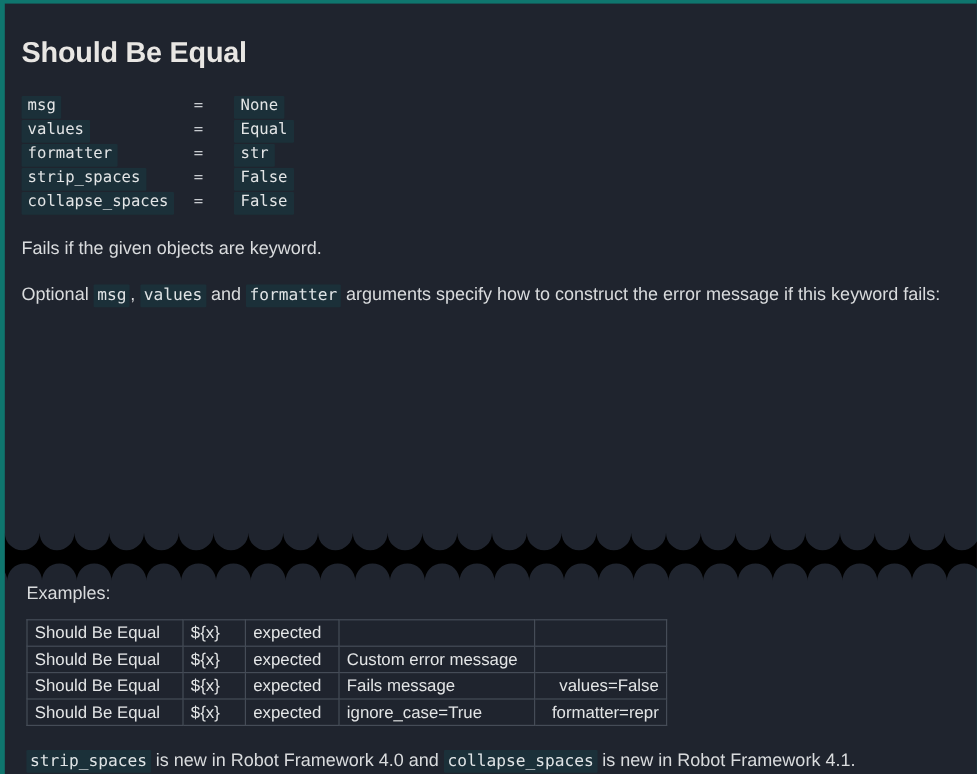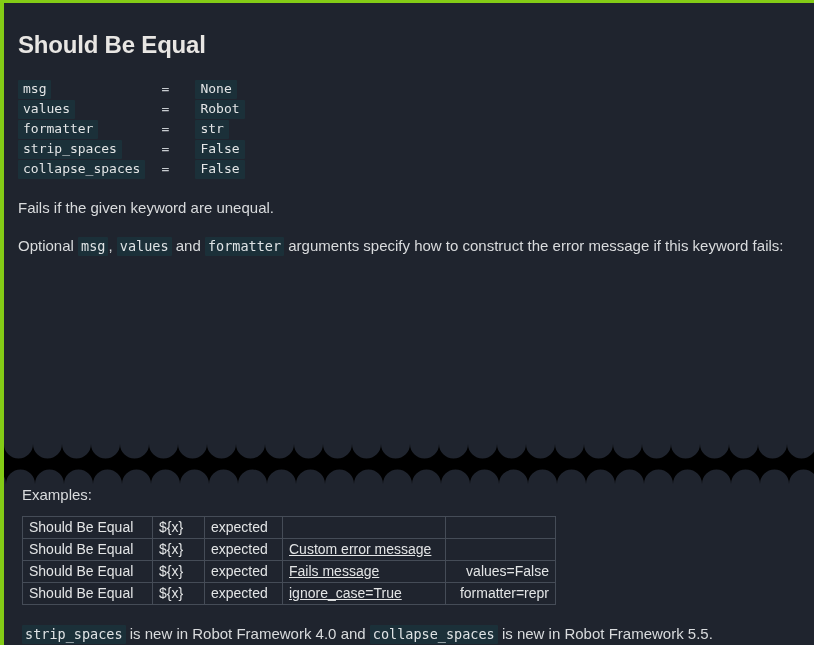--- a/index.html
+++ b/index.html
@@ -12,21 +12,21 @@
     height: 645px;
     overflow: hidden;
     font-family: "Liberation Sans", sans-serif;
   }
 
   
   #page {
     position: relative;
     width: 814px;
     height: 645px;
-    background: #84cc16;
+    background: #0f766e;
     box-sizing: border-box;
   }
 
   #doc {
     position: absolute;
     left: 4px;
     top: 3px;
     width: 810px;
     height: 642px;
     background: #1f242e;
@@ -138,21 +138,21 @@
     border: 1px solid #454c57;
     padding: 2px 6px 3px 6px;
     line-height: 16px;
     height: 15px;
     white-space: nowrap;
     overflow: hidden;
   }
   table.ex td:nth-child(1) { width: 117px; }
   table.ex td:nth-child(2) { width: 39px; }
   table.ex td:nth-child(3) { width: 65px; }
-  table.ex td:nth-child(4) { width: 150px; text-decoration: underline; }
+  table.ex td:nth-child(4) { width: 150px; }
   table.ex td:nth-child(5) { width: 97px; text-align: right; }
 
   .note {
     margin: 18px 0 0 14px;
     font-size: 15px;
     line-height: 21px;
     color: #d9dbdd;
   }
 </style>
 </head>
@@ -169,21 +169,21 @@
       <table class="args">
         <tbody id="args-body">
             <tr>
               <td class="c-name"><span class="chip">msg</span></td>
               <td class="c-eq">=</td>
               <td><span class="chip">None</span></td>
             </tr>
             <tr>
               <td class="c-name"><span class="chip">values</span></td>
               <td class="c-eq">=</td>
-              <td><span class="chip">Robot</span></td>
+              <td><span class="chip">Equal</span></td>
             </tr>
             <tr>
               <td class="c-name"><span class="chip">formatter</span></td>
               <td class="c-eq">=</td>
               <td><span class="chip">str</span></td>
             </tr>
             <tr>
               <td class="c-name"><span class="chip">strip_spaces</span></td>
               <td class="c-eq">=</td>
               <td><span class="chip">False</span></td>
@@ -191,21 +191,21 @@
             <tr>
               <td class="c-name"><span class="chip">collapse_spaces</span></td>
               <td class="c-eq">=</td>
               <td><span class="chip">False</span></td>
             </tr>
           </tbody>
       </table>
 
 
       <div class="doc-body">
-        <p>Fails if the given keyword are unequal.</p>
+        <p>Fails if the given objects are keyword.</p>
         <p class="tight"><span>Optional </span><code class="inl">msg</code><span>, </span><code class="inl">values</code><span> and </span><code class="inl">formatter</code><span> arguments specify how to construct the error message if this keyword fails:</span></p>
       </div>
 
     </div>
 
     <svg id="band" viewBox="0 0 814 46" preserveAspectRatio="none" xmlns="http://www.w3.org/2000/svg">
       <path id="band-path" fill="#000000" d="M 0 3 A 14.5 14.5 0 0 0 29 3 A 14.5 14.5 0 0 0 58 3 A 14.5 14.5 0 0 0 87 3 A 14.5 14.5 0 0 0 116 3 A 14.5 14.5 0 0 0 145 3 A 14.5 14.5 0 0 0 174 3 A 14.5 14.5 0 0 0 203 3 A 14.5 14.5 0 0 0 232 3 A 14.5 14.5 0 0 0 261 3 A 14.5 14.5 0 0 0 290 3 A 14.5 14.5 0 0 0 319 3 A 14.5 14.5 0 0 0 348 3 A 14.5 14.5 0 0 0 377 3 A 14.5 14.5 0 0 0 406 3 A 14.5 14.5 0 0 0 435 3 A 14.5 14.5 0 0 0 464 3 A 14.5 14.5 0 0 0 493 3 A 14.5 14.5 0 0 0 522 3 A 14.5 14.5 0 0 0 551 3 A 14.5 14.5 0 0 0 580 3 A 14.5 14.5 0 0 0 609 3 A 14.5 14.5 0 0 0 638 3 A 14.5 14.5 0 0 0 667 3 A 14.5 14.5 0 0 0 696 3 A 14.5 14.5 0 0 0 725 3 A 14.5 14.5 0 0 0 754 3 A 14.5 14.5 0 0 0 783 3 A 14.5 14.5 0 0 0 812 3 A 14.5 14.5 0 0 0 841 3 L 814 43 A 14.5 14.5 0 0 0 785 43 A 14.5 14.5 0 0 0 756 43 A 14.5 14.5 0 0 0 727 43 A 14.5 14.5 0 0 0 698 43 A 14.5 14.5 0 0 0 669 43 A 14.5 14.5 0 0 0 640 43 A 14.5 14.5 0 0 0 611 43 A 14.5 14.5 0 0 0 582 43 A 14.5 14.5 0 0 0 553 43 A 14.5 14.5 0 0 0 524 43 A 14.5 14.5 0 0 0 495 43 A 14.5 14.5 0 0 0 466 43 A 14.5 14.5 0 0 0 437 43 A 14.5 14.5 0 0 0 408 43 A 14.5 14.5 0 0 0 379 43 A 14.5 14.5 0 0 0 350 43 A 14.5 14.5 0 0 0 321 43 A 14.5 14.5 0 0 0 292 43 A 14.5 14.5 0 0 0 263 43 A 14.5 14.5 0 0 0 234 43 A 14.5 14.5 0 0 0 205 43 A 14.5 14.5 0 0 0 176 43 A 14.5 14.5 0 0 0 147 43 A 14.5 14.5 0 0 0 118 43 A 14.5 14.5 0 0 0 89 43 A 14.5 14.5 0 0 0 60 43 A 14.5 14.5 0 0 0 31 43 A 14.5 14.5 0 0 0 2 43 A 14.5 14.5 0 0 0 -27 43 Z"></path>
     </svg>
 
     <div id="examples-wrap">
@@ -237,17 +237,17 @@
             <tr>
               <td>Should Be Equal</td>
               <td>${x}</td>
               <td>expected</td>
               <td>ignore_case=True</td>
               <td>formatter=repr</td>
             </tr>
           </tbody>
       </table>
 
-      <div class="note"><code class="inl">strip_spaces</code><span> is new in Robot Framework 4.0 and </span><code class="inl">collapse_spaces</code><span> is new in Robot Framework 5.5.</span></div>
+      <div class="note"><code class="inl">strip_spaces</code><span> is new in Robot Framework 4.0 and </span><code class="inl">collapse_spaces</code><span> is new in Robot Framework 4.1.</span></div>
     </div>
 
   </div>
 </div>
 
 </body></html>

